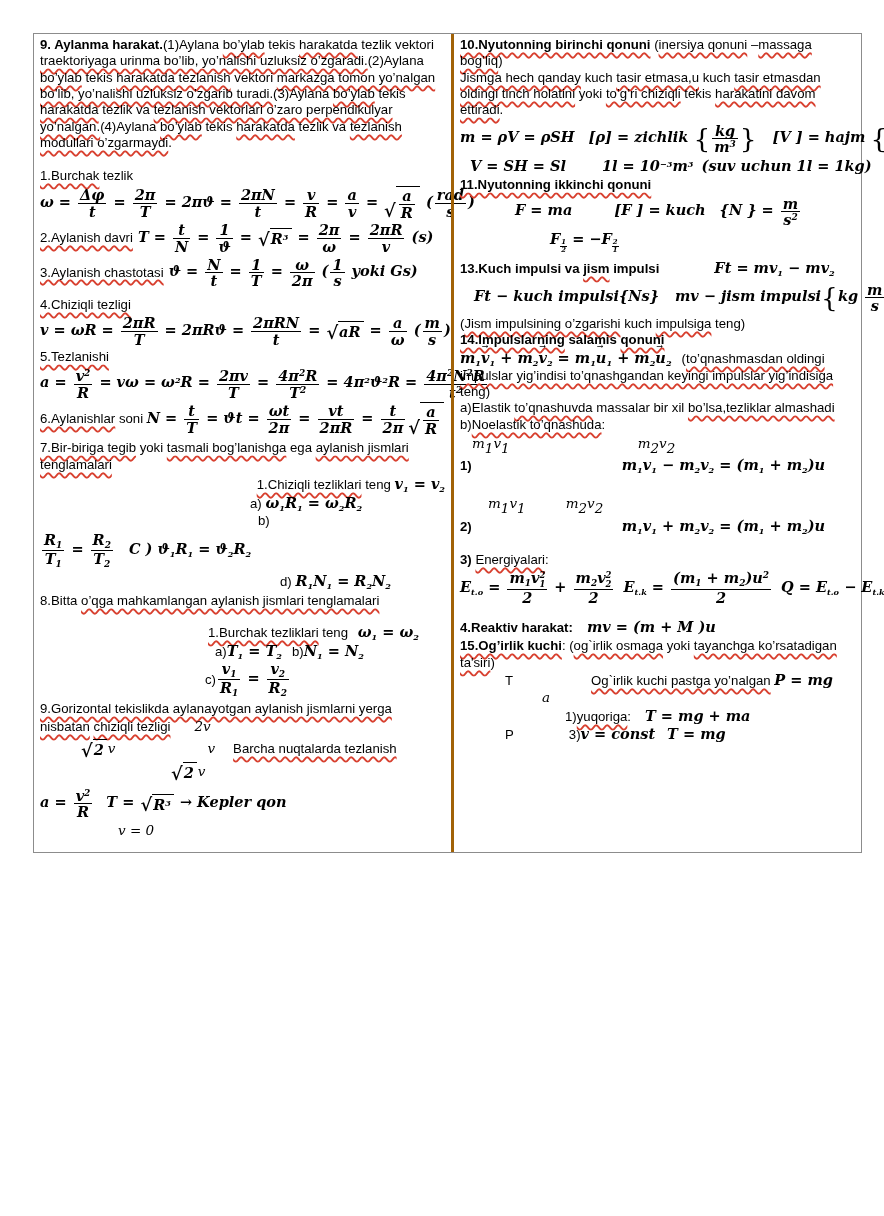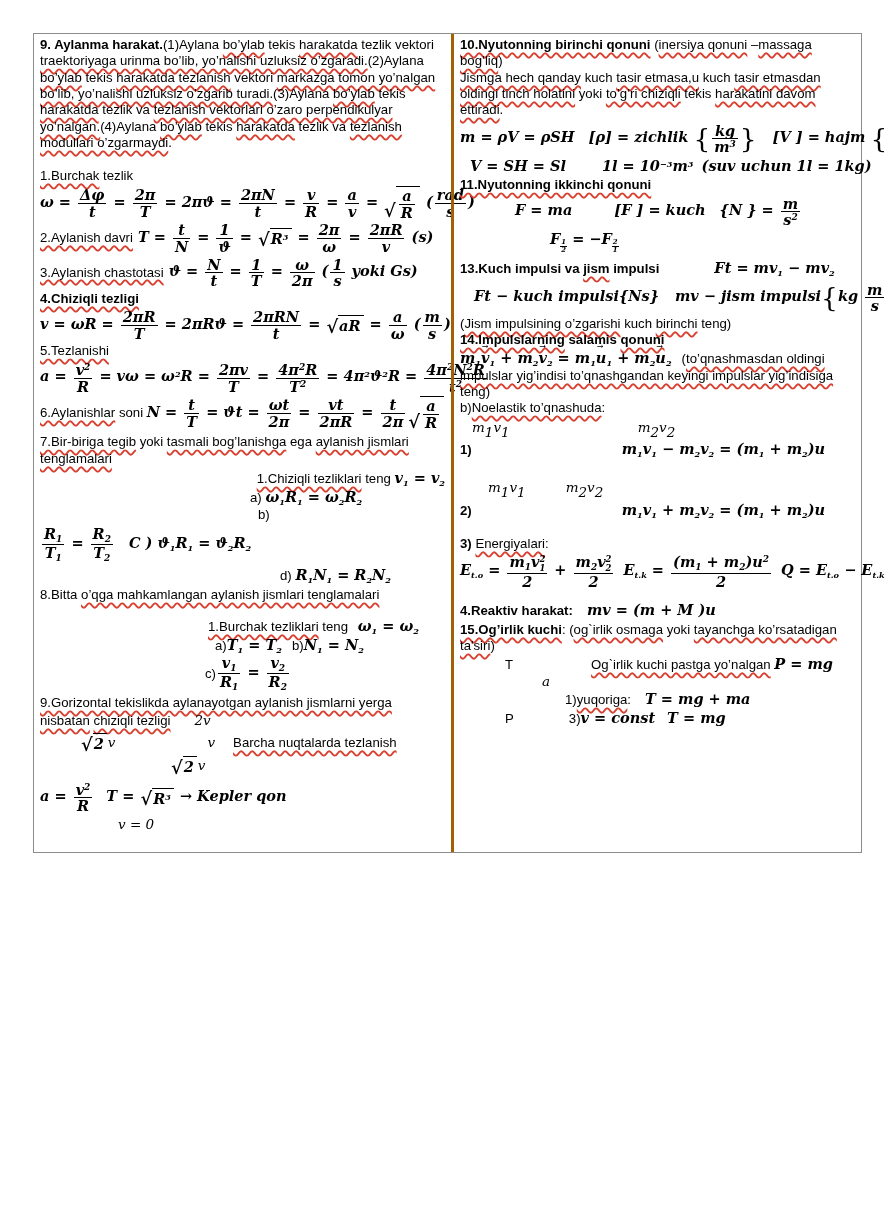--- a/index.html
+++ b/index.html
@@ -53,21 +53,21 @@
       <div class="block"><span class="run"><span class="sp-err">1.Burchak</span></span><span class="run"><span> tezlik</span></span></div>
       <div class="block f" style="margin-top: 2px;"><span class="run"><span class="math">ω = </span></span><span class="frac"><span class="num"><span class="math">Δφ</span></span><span class="den"><span class="math">t</span></span></span><span class="run"><span class="math"> = </span></span><span class="frac"><span class="num"><span class="math">2π</span></span><span class="den"><span class="math">T</span></span></span><span class="run"><span class="math"> = 2πϑ = </span></span><span class="frac"><span class="num"><span class="math">2πN</span></span><span class="den"><span class="math">t</span></span></span><span class="run"><span class="math"> = </span></span><span class="frac"><span class="num"><span class="math">v</span></span><span class="den"><span class="math">R</span></span></span><span class="run"><span class="math"> = </span></span><span class="frac"><span class="num"><span class="math">a</span></span><span class="den"><span class="math">v</span></span></span><span class="run"><span class="math"> = </span></span><span class="sqrt">
           <span class="rad">√</span>
           <span class="bdy"><span class="frac"><span class="num"><span class="math">a</span></span><span class="den"><span class="math">R</span></span></span></span>
         </span><span class="run"><span class="math"> (</span></span><span class="frac"><span class="num"><span class="math">rad</span></span><span class="den"><span class="math">s</span></span></span><span class="run"><span class="math">)</span></span></div>
       <div class="block f" style="margin-top: 2px;"><span class="run"><span class="sp-err">2.Aylanish davri</span></span><span class="run"><span class="math"> T = </span></span><span class="frac"><span class="num"><span class="math">t</span></span><span class="den"><span class="math">N</span></span></span><span class="run"><span class="math"> = </span></span><span class="frac"><span class="num"><span class="math">1</span></span><span class="den"><span class="math">ϑ</span></span></span><span class="run"><span class="math"> = </span></span><span class="sqrt">
           <span class="rad">√</span>
           <span class="bdy"><span class="run"><span class="math">R</span><sup class="math">3</sup></span></span>
         </span><span class="run"><span class="math"> = </span></span><span class="frac"><span class="num"><span class="math">2π</span></span><span class="den"><span class="math">ω</span></span></span><span class="run"><span class="math"> = </span></span><span class="frac"><span class="num"><span class="math">2πR</span></span><span class="den"><span class="math">v</span></span></span><span class="run"><span class="math"> (s)</span></span></div>
       <div class="block f" style="margin-top: 2px;"><span class="run"><span class="sp-err">3.Aylanish chastotasi</span></span><span class="run"><span class="math"> ϑ = </span></span><span class="frac"><span class="num"><span class="math">N</span></span><span class="den"><span class="math">t</span></span></span><span class="run"><span class="math"> = </span></span><span class="frac"><span class="num"><span class="math">1</span></span><span class="den"><span class="math">T</span></span></span><span class="run"><span class="math"> = </span></span><span class="frac"><span class="num"><span class="math">ω</span></span><span class="den"><span class="math">2π</span></span></span><span class="run"><span class="math"> (</span></span><span class="frac"><span class="num"><span class="math">1</span></span><span class="den"><span class="math">s</span></span></span><span class="run"><span class="math"> yoki Gs)</span></span></div>
-      <div class="block" style="margin-top: 2px; font-weight: bold;"><span class="run"><span class="sp-err">4.Chiziqli tezligi</span></span></div>
+      <div class="block" style="margin-top: 8px;"><span class="run"><span class="sp-err">4.Chiziqli tezligi</span></span></div>
       <div class="block f" style="margin-top: 2px;"><span class="run"><span class="math">v = ωR = </span></span><span class="frac"><span class="num"><span class="math">2πR</span></span><span class="den"><span class="math">T</span></span></span><span class="run"><span class="math"> = 2πRϑ = </span></span><span class="frac"><span class="num"><span class="math">2πRN</span></span><span class="den"><span class="math">t</span></span></span><span class="run"><span class="math"> = </span></span><span class="sqrt">
           <span class="rad">√</span>
           <span class="bdy"><span class="math">aR</span></span>
         </span><span class="run"><span class="math"> = </span></span><span class="frac"><span class="num"><span class="math">a</span></span><span class="den"><span class="math">ω</span></span></span><span class="run"><span class="math"> (</span></span><span class="frac"><span class="num"><span class="math">m</span></span><span class="den"><span class="math">s</span></span></span><span class="run"><span class="math">)</span></span></div>
       <div class="block" style="margin-top: 2px;"><span class="run"><span class="sp-err">5.Tezlanishi</span></span></div>
       <div class="block f" style="margin-top: 2px;"><span class="run"><span class="math">a = </span></span><span class="frac"><span class="num"><span class="run"><span class="math">v</span><sup class="math">2</sup></span></span><span class="den"><span class="math">R</span></span></span><span class="run"><span class="math"> = vω = ω</span><sup class="math">2</sup></span><span class="run"><span class="math">R = </span></span><span class="frac"><span class="num"><span class="math">2πv</span></span><span class="den"><span class="math">T</span></span></span><span class="run"><span class="math"> = </span></span><span class="frac"><span class="num"><span class="run"><span class="math">4π</span><sup class="math">2</sup></span><span class="run"><span class="math">R</span></span></span><span class="den"><span class="run"><span class="math">T</span><sup class="math">2</sup></span></span></span><span class="run"><span class="math"> = 4π</span><sup class="math">2</sup></span><span class="run"><span class="math">ϑ</span><sup class="math">2</sup></span><span class="run"><span class="math">R = </span></span><span class="frac"><span class="num"><span class="run"><span class="math">4π</span><sup class="math">2</sup></span><span class="run"><span class="math">N</span><sup class="math">2</sup></span><span class="run"><span class="math">R</span></span></span><span class="den"><span class="run"><span class="math">t</span><sup class="math">2</sup></span></span></span></div>
       <div class="block f" style="margin-top: 2px;"><span class="run"><span class="sp-err">6.Aylanishlar</span></span><span class="run"><span> soni </span></span><span class="run"><span class="math">N = </span></span><span class="frac"><span class="num"><span class="math">t</span></span><span class="den"><span class="math">T</span></span></span><span class="run"><span class="math"> = ϑt = </span></span><span class="frac"><span class="num"><span class="math">ωt</span></span><span class="den"><span class="math">2π</span></span></span><span class="run"><span class="math"> = </span></span><span class="frac"><span class="num"><span class="math">vt</span></span><span class="den"><span class="math">2πR</span></span></span><span class="run"><span class="math"> = </span></span><span class="frac"><span class="num"><span class="math">t</span></span><span class="den"><span class="math">2π</span></span></span><span class="sqrt">
           <span class="rad">√</span>
           <span class="bdy"><span class="frac"><span class="num"><span class="math">a</span></span><span class="den"><span class="math">R</span></span></span></span>
         </span></div>
@@ -99,23 +99,24 @@
   <div class="col right" id="col-right">
       <div class="block"><span class="run"><span class="b sp-err">10.Nyutonning birinchi qonuni</span></span><span class="run"><span> (</span></span><span class="run"><span class="sp-err">inersiya qonuni</span></span><span class="run"><span> –</span></span><span class="run"><span class="sp-err">massaga bog’liq</span></span><span class="run"><span>)</span></span></div>
       <div class="block"><span class="run"><span> </span></span><span class="run"><span class="sp-err">Jismga hech qanday</span></span><span class="run"><span> kuch </span></span><span class="run"><span class="sp-err">tasir etmasa,u</span></span><span class="run"><span> kuch </span></span><span class="run"><span class="sp-err">tasir etmasdan oldingi tinch holatini</span></span><span class="run"><span> yoki </span></span><span class="run"><span class="sp-err">to’g’ri chiziqli</span></span><span class="run"><span> tekis </span></span><span class="run"><span class="sp-err">harakatini davom ettiradi</span></span><span class="run"><span>.</span></span></div>
       <div class="block f" style="margin-top: 4px;"><span class="run"><span class="math">m = ρV = ρSH</span></span><span class="spc" style="width: 14px;"></span><span class="run"><span class="math">[ρ] = zichlik </span></span><span class="brace">{</span><span class="frac"><span class="num"><span class="math">kg</span></span><span class="den"><span class="run"><span class="math">m</span><sup class="math">3</sup></span></span></span><span class="brace">}</span><span class="spc" style="width: 16px;"></span><span class="run"><span class="math">[V ] = hajm </span></span><span class="brace">{</span></div>
       <div class="block f" style="margin-top: 2px; padding-left: 10px;"><span class="run"><span class="math">V = SH = Sl</span></span><span class="spc" style="width: 36px;"></span><span class="run"><span class="math">1l = 10</span><sup class="math">−3</sup></span><span class="run"><span class="math">m</span><sup class="math">3</sup></span><span class="spc" style="width: 8px;"></span><span class="run"><span class="math">(suv uchun 1l = 1kg)</span></span></div>
       <div class="block" style="margin-top: 2px;"><span class="run"><span class="b sp-err">11.Nyutonning ikkinchi qonuni</span></span></div>
       <div class="block f" style="margin-top: 2px; padding-left: 55px;"><span class="run"><span class="math">F = ma</span></span><span class="spc" style="width: 42px;"></span><span class="run"><span class="math">[F ] = kuch</span></span><span class="spc" style="width: 14px;"></span><span class="run"><span class="math">{N } = </span></span><span class="frac"><span class="num"><span class="math">m</span></span><span class="den"><span class="run"><span class="math">s</span><sup class="math">2</sup></span></span></span></div>
       <div class="block f" style="margin-top: 2px; padding-left: 90px;"><span class="run"><span class="math">F</span><span class="subfrac math"><span class="num">1</span><span class="den">2</span></span></span><span class="run"><span class="math"> = −</span></span><span class="run"><span class="math">F</span><span class="subfrac math"><span class="num">2</span><span class="den">1</span></span></span></div>
       <div class="block" style="margin-top: 4px;"><span class="run"><span class="b">13.Kuch impulsi va </span></span><span class="run"><span class="b sp-err">jism</span></span><span class="run"><span class="b"> impulsi</span></span><span class="spc" style="width: 55px;"></span><span class="run"><span class="math">Ft = mv</span><sub class="math">1</sub></span><span class="run"><span class="math"> − mv</span><sub class="math">2</sub></span></div>
       <div class="block f" style="margin-top: 4px; padding-left: 14px;"><span class="run"><span class="math">Ft − kuch impulsi{Ns}</span></span><span class="spc" style="width: 16px;"></span><span class="run"><span class="math">mv − jism impulsi</span></span><span class="brace">{</span><span class="run"><span class="math">kg </span></span><span class="frac"><span class="num"><span class="math">m</span></span><span class="den"><span class="math">s</span></span></span></div>
-      <div class="block" style="margin-top: 2px;"><span class="run"><span>(</span></span><span class="run"><span class="sp-err">Jism impulsining o’zgarishi</span></span><span class="run"><span> kuch </span></span><span class="run"><span class="sp-err">birinchi</span></span><span class="run"><span> teng)</span></span></div>
+      <div class="block" style="margin-top: 2px;"><span class="run"><span>(</span></span><span class="run"><span class="sp-err">Jism impulsining o’zgarishi</span></span><span class="run"><span> kuch </span></span><span class="run"><span class="sp-err">impulsiga</span></span><span class="run"><span> teng)</span></span></div>
       <div class="block"><span class="run"><span class="b sp-err">14.Impulslarning</span></span><span class="run"><span class="b"> salamis </span></span><span class="run"><span class="b sp-err">qonuni</span></span></div>
       <div class="block"><span class="run"><span class="math">m</span><sub class="math">1</sub></span><span class="run"><span class="math vec">v</span><sub class="math">1</sub></span><span class="run"><span class="math"> + </span></span><span class="run"><span class="math">m</span><sub class="math">2</sub></span><span class="run"><span class="math vec">v</span><sub class="math">2</sub></span><span class="run"><span class="math"> = </span></span><span class="run"><span class="math">m</span><sub class="math">1</sub></span><span class="run"><span class="math vec">u</span><sub class="math">1</sub></span><span class="run"><span class="math"> + </span></span><span class="run"><span class="math">m</span><sub class="math">2</sub></span><span class="run"><span class="math vec">u</span><sub class="math">2</sub></span><span class="spc" style="width: 10px;"></span><span class="run"><span>(</span></span><span class="run"><span class="sp-err">to’qnashmasdan oldingi impulslar yig’indisi to’qnashgandan keyingi impulslar yig’indisiga</span></span><span class="run"><span> teng)</span></span></div>
+      <div class="block"><span class="run"><span>a)Elastik </span></span><span class="run"><span class="sp-err">to’qnashuvda</span></span><span class="run"><span> massalar bir xil </span></span><span class="run"><span class="sp-err">bo’lsa,tezliklar almashadi</span></span></div>
       <div class="block"><span class="run"><span>b)</span></span><span class="run"><span class="sp-err">Noelastik to’qnashuda</span></span><span class="run"><span>:</span></span></div>
       <div class="block" style="margin-top: 2px; padding-left: 12px;"><span class="run"><span class="math light">m</span><sub class="math light">1</sub></span><span class="run"><span class="math light">v</span><sub class="math light">1</sub></span><span class="spc" style="width: 128px;"></span><span class="run"><span class="math light">m</span><sub class="math light">2</sub></span><span class="run"><span class="math light">v</span><sub class="math light">2</sub></span></div>
       <div class="block f"><span class="run"><span class="b">1)</span></span><span class="spc" style="width: 150px;"></span><span class="run"><span class="math">m</span><sub class="math">1</sub></span><span class="run"><span class="math">v</span><sub class="math">1</sub></span><span class="run"><span class="math"> − </span></span><span class="run"><span class="math">m</span><sub class="math">2</sub></span><span class="run"><span class="math">v</span><sub class="math">2</sub></span><span class="run"><span class="math"> = </span></span><span class="run"><span class="math">(m</span><sub class="math">1</sub></span><span class="run"><span class="math"> + m</span><sub class="math">2</sub></span><span class="run"><span class="math">)u</span></span></div>
       <div class="block gap" style="height: 20px;"></div>
       <div class="block" style="padding-left: 28px;"><span class="run"><span class="math light">m</span><sub class="math light">1</sub></span><span class="run"><span class="math light">v</span><sub class="math light">1</sub></span><span class="spc" style="width: 40px;"></span><span class="run"><span class="math light">m</span><sub class="math light">2</sub></span><span class="run"><span class="math light">v</span><sub class="math light">2</sub></span></div>
       <div class="block f"><span class="run"><span class="b">2)</span></span><span class="spc" style="width: 150px;"></span><span class="run"><span class="math">m</span><sub class="math">1</sub></span><span class="run"><span class="math">v</span><sub class="math">1</sub></span><span class="run"><span class="math"> + </span></span><span class="run"><span class="math">m</span><sub class="math">2</sub></span><span class="run"><span class="math">v</span><sub class="math">2</sub></span><span class="run"><span class="math"> = </span></span><span class="run"><span class="math">(m</span><sub class="math">1</sub></span><span class="run"><span class="math"> + m</span><sub class="math">2</sub></span><span class="run"><span class="math">)u</span></span></div>
       <div class="block gap" style="height: 16px;"></div>
       <div class="block"><span class="run"><span class="b">3)</span></span><span class="run"><span> </span></span><span class="run"><span class="sp-err">Energiyalari</span></span><span class="run"><span>:</span></span></div>
       <div class="block f" style="margin-top: 2px;"><span class="run"><span class="math">E</span><sub class="math">t.o</sub></span><span class="run"><span class="math"> = </span></span><span class="frac"><span class="num"><span class="run"><span class="math">m</span><sub class="math">1</sub></span><span class="run"><span class="math">v</span><span class="ss math"><span>2</span><span>1</span></span></span></span><span class="den"><span class="math">2</span></span></span><span class="run"><span class="math"> + </span></span><span class="frac"><span class="num"><span class="run"><span class="math">m</span><sub class="math">2</sub></span><span class="run"><span class="math">v</span><span class="ss math"><span>2</span><span>2</span></span></span></span><span class="den"><span class="math">2</span></span></span><span class="spc" style="width: 8px;"></span><span class="run"><span class="math">E</span><sub class="math">t.k</sub></span><span class="run"><span class="math"> = </span></span><span class="frac"><span class="num"><span class="run"><span class="math">(m</span><sub class="math">1</sub></span><span class="run"><span class="math"> + m</span><sub class="math">2</sub></span><span class="run"><span class="math">)u</span><sup class="math">2</sup></span></span><span class="den"><span class="math">2</span></span></span><span class="spc" style="width: 8px;"></span><span class="run"><span class="math">Q = E</span><sub class="math">t.o</sub></span><span class="run"><span class="math"> − E</span><sub class="math">t.k</sub></span></div>
       <div class="block gap" style="height: 12px;"></div>

